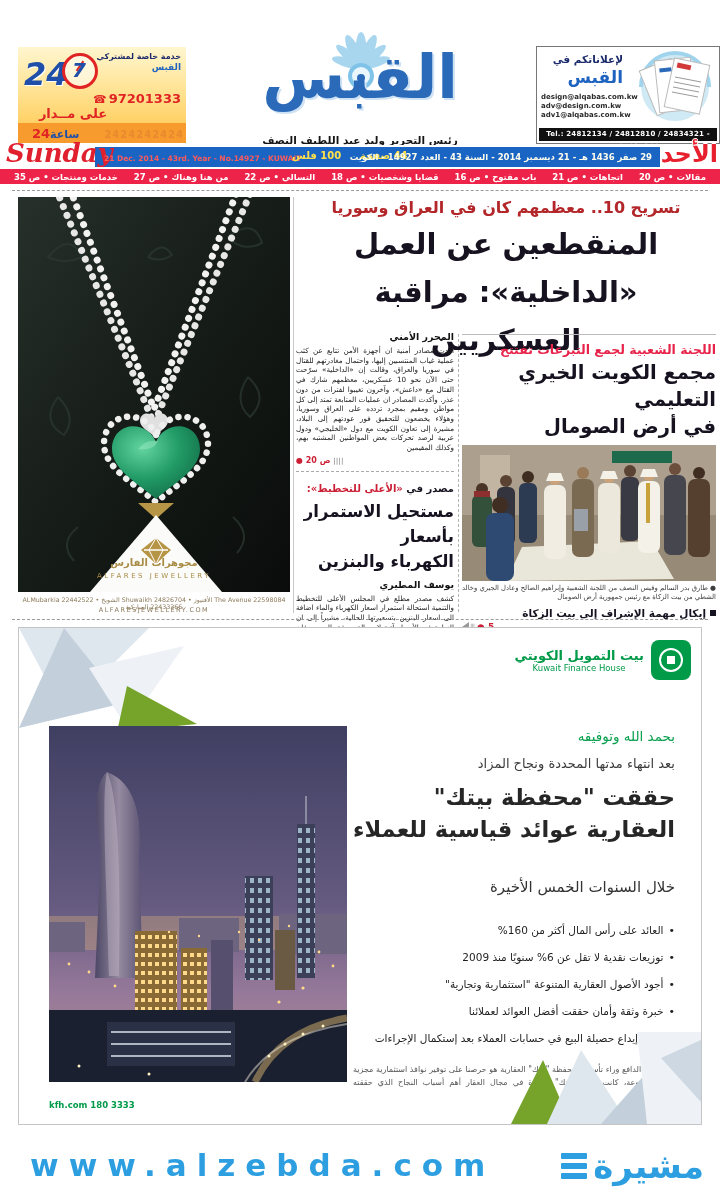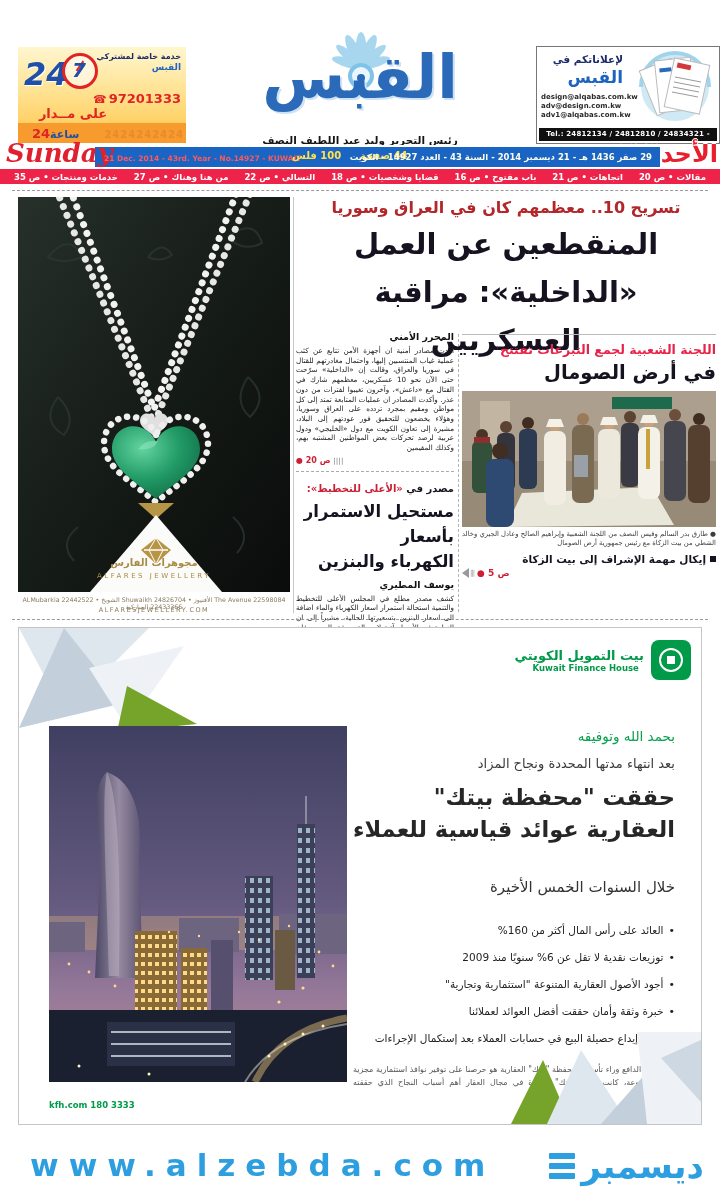--- a/index.html
+++ b/index.html
@@ -87,21 +87,21 @@
   .rpref{position:relative;height:14px;margin-top:2px;}
   .rpref .inner{position:absolute;left:0;top:0;display:flex;align-items:center;direction:ltr;}
   .tri-l{width:0;height:0;border-top:5px solid transparent;border-bottom:5px solid transparent;border-right:7px solid #9a9a9a;}
   .bars3{display:inline-block;margin-left:1px;color:#9a9a9a;font-size:7px;letter-spacing:-1px;}
   .rpnum{color:#cc1f35;font-size:9px;font-weight:bold;margin-left:3px;}
   
   .kfh{left:18px;top:627px;width:684px;height:498px;border:1px solid #c5c5c5;background:#fff;box-sizing:border-box;overflow:hidden;}
   .kfh-logo{position:absolute;right:10px;top:12px;display:flex;align-items:center;direction:rtl;gap:7px;}
   .kfh-logo .txts{text-align:left;}
   .kfh-la{color:#009a49;font-weight:bold;font-size:13px;direction:rtl;}
-  .kfh-le{color:#009a49;font-weight:bold;font-size:8.5px;padding-left:18px;}
+  .kfh-le{color:#009a49;font-weight:normal;font-size:8.5px;padding-left:18px;}
   .kfh-body{position:absolute;right:26px;top:100px;width:330px;direction:rtl;text-align:right;}
   .kfh-bism{color:#0aa04e;font-size:13.5px;margin-bottom:12px;}
   .kfh-intro{color:#3c3c3c;font-size:13px;margin-bottom:10px;}
   .kfh-h{color:#262626;font-size:22.5px;line-height:32px;font-weight:bold;}
   .kfh-sub{color:#333;font-size:15px;line-height:24px;margin-top:30px;}
   .kfh-bullets{margin-top:18px;}
   .kfh-bullets .b{font-size:10.5px;color:#1e1e1e;line-height:27px;}
   .kfh-bullets .dot{font-size:11px;margin-left:5px;}
   .kfh-disc{margin-top:12px;font-size:8px;line-height:12.5px;color:#555;text-align:justify;width:322px;}
   .kfh-contact{position:absolute;left:30px;bottom:14px;color:#009a49;font-size:8.5px;font-weight:bold;}
@@ -279,20 +279,21 @@
       <div>الكهرباء والبنزين</div>
     </div>
     <div class="byl2">يوسف المطيري</div>
     <div class="body-sm">كشف مصدر مطلع في المجلس الأعلى للتخطيط والتنمية استحالة استمرار اسعار الكهرباء والماء اضافة الى اسعار البنزين بتسعيرتها الحالية، مشيراً إلى ان الزيادة في الأسعار آتية لا محالة. ووفق المصدر فان المجلس سيقدم دراسات مستفيضة في زيادة الكهرباء والماء، مرجحاً أن تكون الزيادة على شرائح حسب فئات الاستهلاك الشهرية، كما ان هناك دراسة قائمة حالياً بحصص تخصص للمواطنين بشأن استهلاك البنزين والاستفادة منه.</div>
     <div class="banner">بقية أخبار الصفحة الأولى • ص 3</div>
   </div>
 
   <div class="abs rcol">
     <div class="rkick">اللجنة الشعبية لجمع التبرعات تفتتح</div>
     <div class="rhead">
+      <div>مجمع الكويت الخيري التعليمي</div>
       <div>في أرض الصومال</div>
     </div>
     <svg width="254" height="136" viewBox="0 0 254 136" style="margin-top:5px;display:block;">
       <defs>
         <linearGradient id="wall" x1="0" y1="0" x2="0" y2="1">
           <stop offset="0" stop-color="#b7a烟a" stop-opacity="0"></stop>
         </linearGradient>
       </defs>
       <rect width="254" height="136" fill="#ad9f8d"></rect>
       <rect y="70" width="254" height="66" fill="#978a77"></rect>
@@ -488,16 +489,16 @@
     </svg>
   </div>
 
   <div class="abs f-url">www.alzebda.com</div>
   <div class="abs f-brand">
     <div class="f-bars">
         <div></div>
         <div></div>
         <div></div>
       </div>
-    <div class="f-name">ديسمبر</div>
+    <div class="f-name">مشيرة</div>
   </div>
 
 </div>
 
 </body></html>

